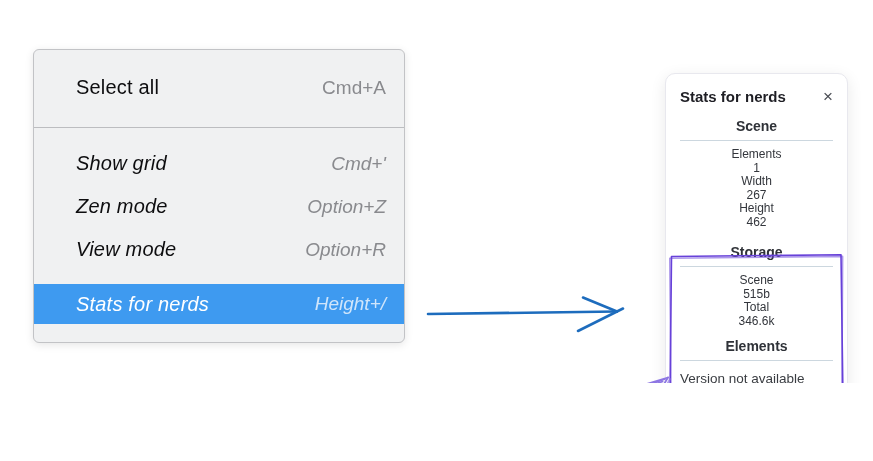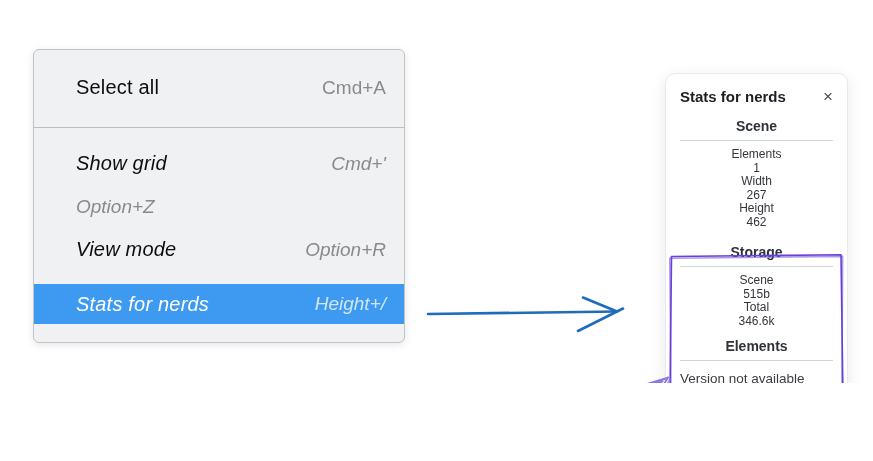--- a/index.html
+++ b/index.html
@@ -84,20 +84,21 @@
         <span class="mi-shortcut">Cmd+A</span>
       </div>
     </div>
     <div class="menu-divider"></div>
     <div class="menu-group-bottom">
       <div class="menu-item">
         <span class="mi-label">Show grid</span>
         <span class="mi-shortcut">Cmd+'</span>
       </div>
       <div class="menu-item">
+        <span class="mi-label">Zen mode</span>
         <span class="mi-shortcut">Option+Z</span>
       </div>
       <div class="menu-item">
         <span class="mi-label">View mode</span>
         <span class="mi-shortcut">Option+R</span>
       </div>
       <div class="menu-item highlighted" style="background: rgb(62, 154, 240);">
         <span class="mi-label">Stats for nerds</span>
         <span class="mi-shortcut">Height+/</span>
       </div>

